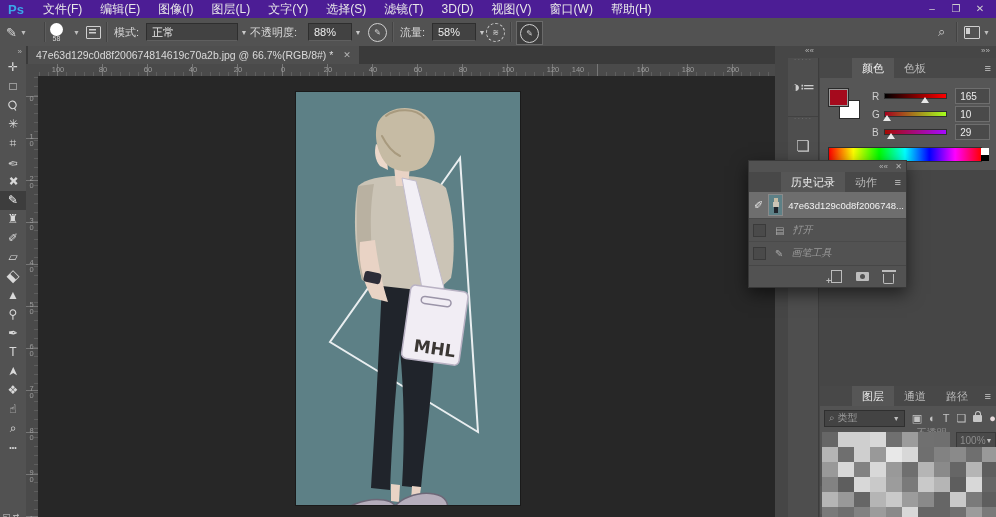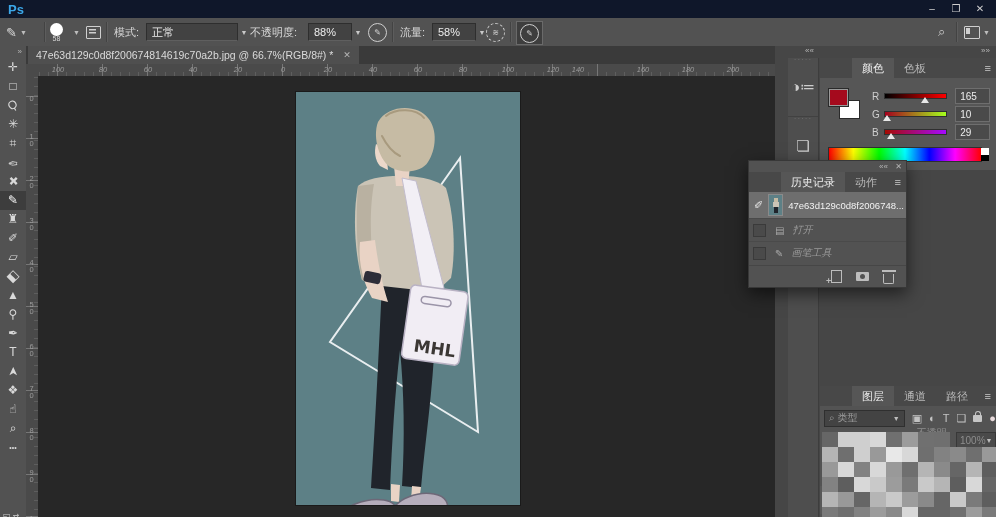--- a/index.html
+++ b/index.html
@@ -2,21 +2,21 @@
 <html><head>
 <meta charset="utf-8">
 <style>
   html,body{margin:0;padding:0;background:#222;}
   #app{position:relative;width:996px;height:517px;overflow:hidden;
        font-family:"Liberation Sans","DejaVu Sans",sans-serif;
        background:#474747;color:#e3e3e3;font-size:12px;-webkit-font-smoothing:antialiased;}
   .abs{position:absolute;}
 
   
-  #titlebar{left:0;top:0;width:996px;height:18px;background:#0f172a;display:flex;align-items:center;}
+  #titlebar{left:0;top:0;width:996px;height:18px;background:#4c1d95;display:flex;align-items:center;}
   #ps-logo{color:#3ba7e8;font-weight:bold;font-size:13px;padding:0 10px 0 8px;}
   .menu-item{padding:0 9px;font-size:12px;color:#e8e8e8;line-height:18px;cursor:default;}
   #win-controls{position:absolute;right:4px;top:0;display:flex;}
   .win-btn{width:24px;text-align:center;color:#cfcfcf;font-size:10px;line-height:18px;}
 
   
   #optionsbar{left:0;top:18px;width:996px;height:28px;background:#525252;border-bottom:1px solid #393939;}
   .ob{position:absolute;top:0;height:28px;display:flex;align-items:center;color:#dcdcdc;}
   .ob-label{font-size:11px;color:#d6d6d6;}
   .field{background:#424242;border:1px solid #2e2e2e;border-bottom-color:#5f5f5f;height:16px;
@@ -42,21 +42,21 @@
   #docarea{left:26px;top:46px;width:749px;height:471px;background:#3a3a3a;}
   #tabbar{position:absolute;left:0;top:0;width:749px;height:18px;background:#3a3a3a;}
   #doctab{position:absolute;left:2px;top:0;height:18px;background:#4f4f4f;display:flex;align-items:center;
           padding:0 8px;font-size:10.5px;color:#dadada;}
   #doctab .close{margin-left:10px;color:#b5b5b5;font-size:9px;}
   .ruler{background:#4a4a4a;color:#9c9c9c;font-size:7.5px;overflow:hidden;}
   #ruler-corner{left:0;top:18px;width:12px;height:12px;background:#4a4a4a;border-right:1px solid #333;border-bottom:1px solid #333;}
   #ruler-top{left:12px;top:18px;width:737px;height:12px;border-bottom:1px solid #333;
      background-image:repeating-linear-gradient(90deg,#767676 0 1px,transparent 1px 45px),
                       repeating-linear-gradient(90deg,#5e5e5e 0 1px,transparent 1px 9px);
-     background-size:100% 100%,100% 4px;background-position:19px 0,1px 100%;background-repeat:no-repeat;font-style:italic;}
+     background-size:100% 100%,100% 4px;background-position:19px 0,1px 100%;background-repeat:no-repeat;}
   #ruler-left{left:0;top:30px;width:12px;height:441px;border-right:1px solid #333;
      background-image:repeating-linear-gradient(180deg,#767676 0 1px,transparent 1px 42px),
                       repeating-linear-gradient(180deg,#5e5e5e 0 1px,transparent 1px 9px);
      background-size:100% 100%,4px 100%;background-position:0 20px,100% 1px;background-repeat:no-repeat;}
   .rt-label{position:absolute;top:1px;transform:translateX(-50%);}
   .rl-label{position:absolute;left:1px;transform:translateY(-50%);writing-mode:vertical-lr;text-orientation:upright;letter-spacing:-2px;}
   #pasteboard{left:12px;top:30px;width:737px;height:441px;background:#272727;overflow:hidden;}
   #canvas-image{position:absolute;left:258px;top:16px;width:224px;height:413px;box-shadow:0 0 0 1px #1a1a1a;}
 
   
@@ -141,20 +141,33 @@
 
   .mosaic-block{position:absolute;}
 </style>
 </head>
 <body>
 
 <div id="app">
 
   <div id="titlebar" class="abs">
     <span id="ps-logo">Ps</span>
+    <nav id="menubar" style="display:flex;">
+        <span class="menu-item">文件(F)</span>
+        <span class="menu-item">编辑(E)</span>
+        <span class="menu-item">图像(I)</span>
+        <span class="menu-item">图层(L)</span>
+        <span class="menu-item">文字(Y)</span>
+        <span class="menu-item">选择(S)</span>
+        <span class="menu-item">滤镜(T)</span>
+        <span class="menu-item">3D(D)</span>
+        <span class="menu-item">视图(V)</span>
+        <span class="menu-item">窗口(W)</span>
+        <span class="menu-item">帮助(H)</span>
+      </nav>
     <div id="win-controls">
         <span class="win-btn">–</span>
         <span class="win-btn">❐</span>
         <span class="win-btn">✕</span>
       </div>
   </div>
 
   <div id="optionsbar" class="abs">
     <div class="ob" style="left:6px;">
       <span style="font-size:13px;">✎</span>

